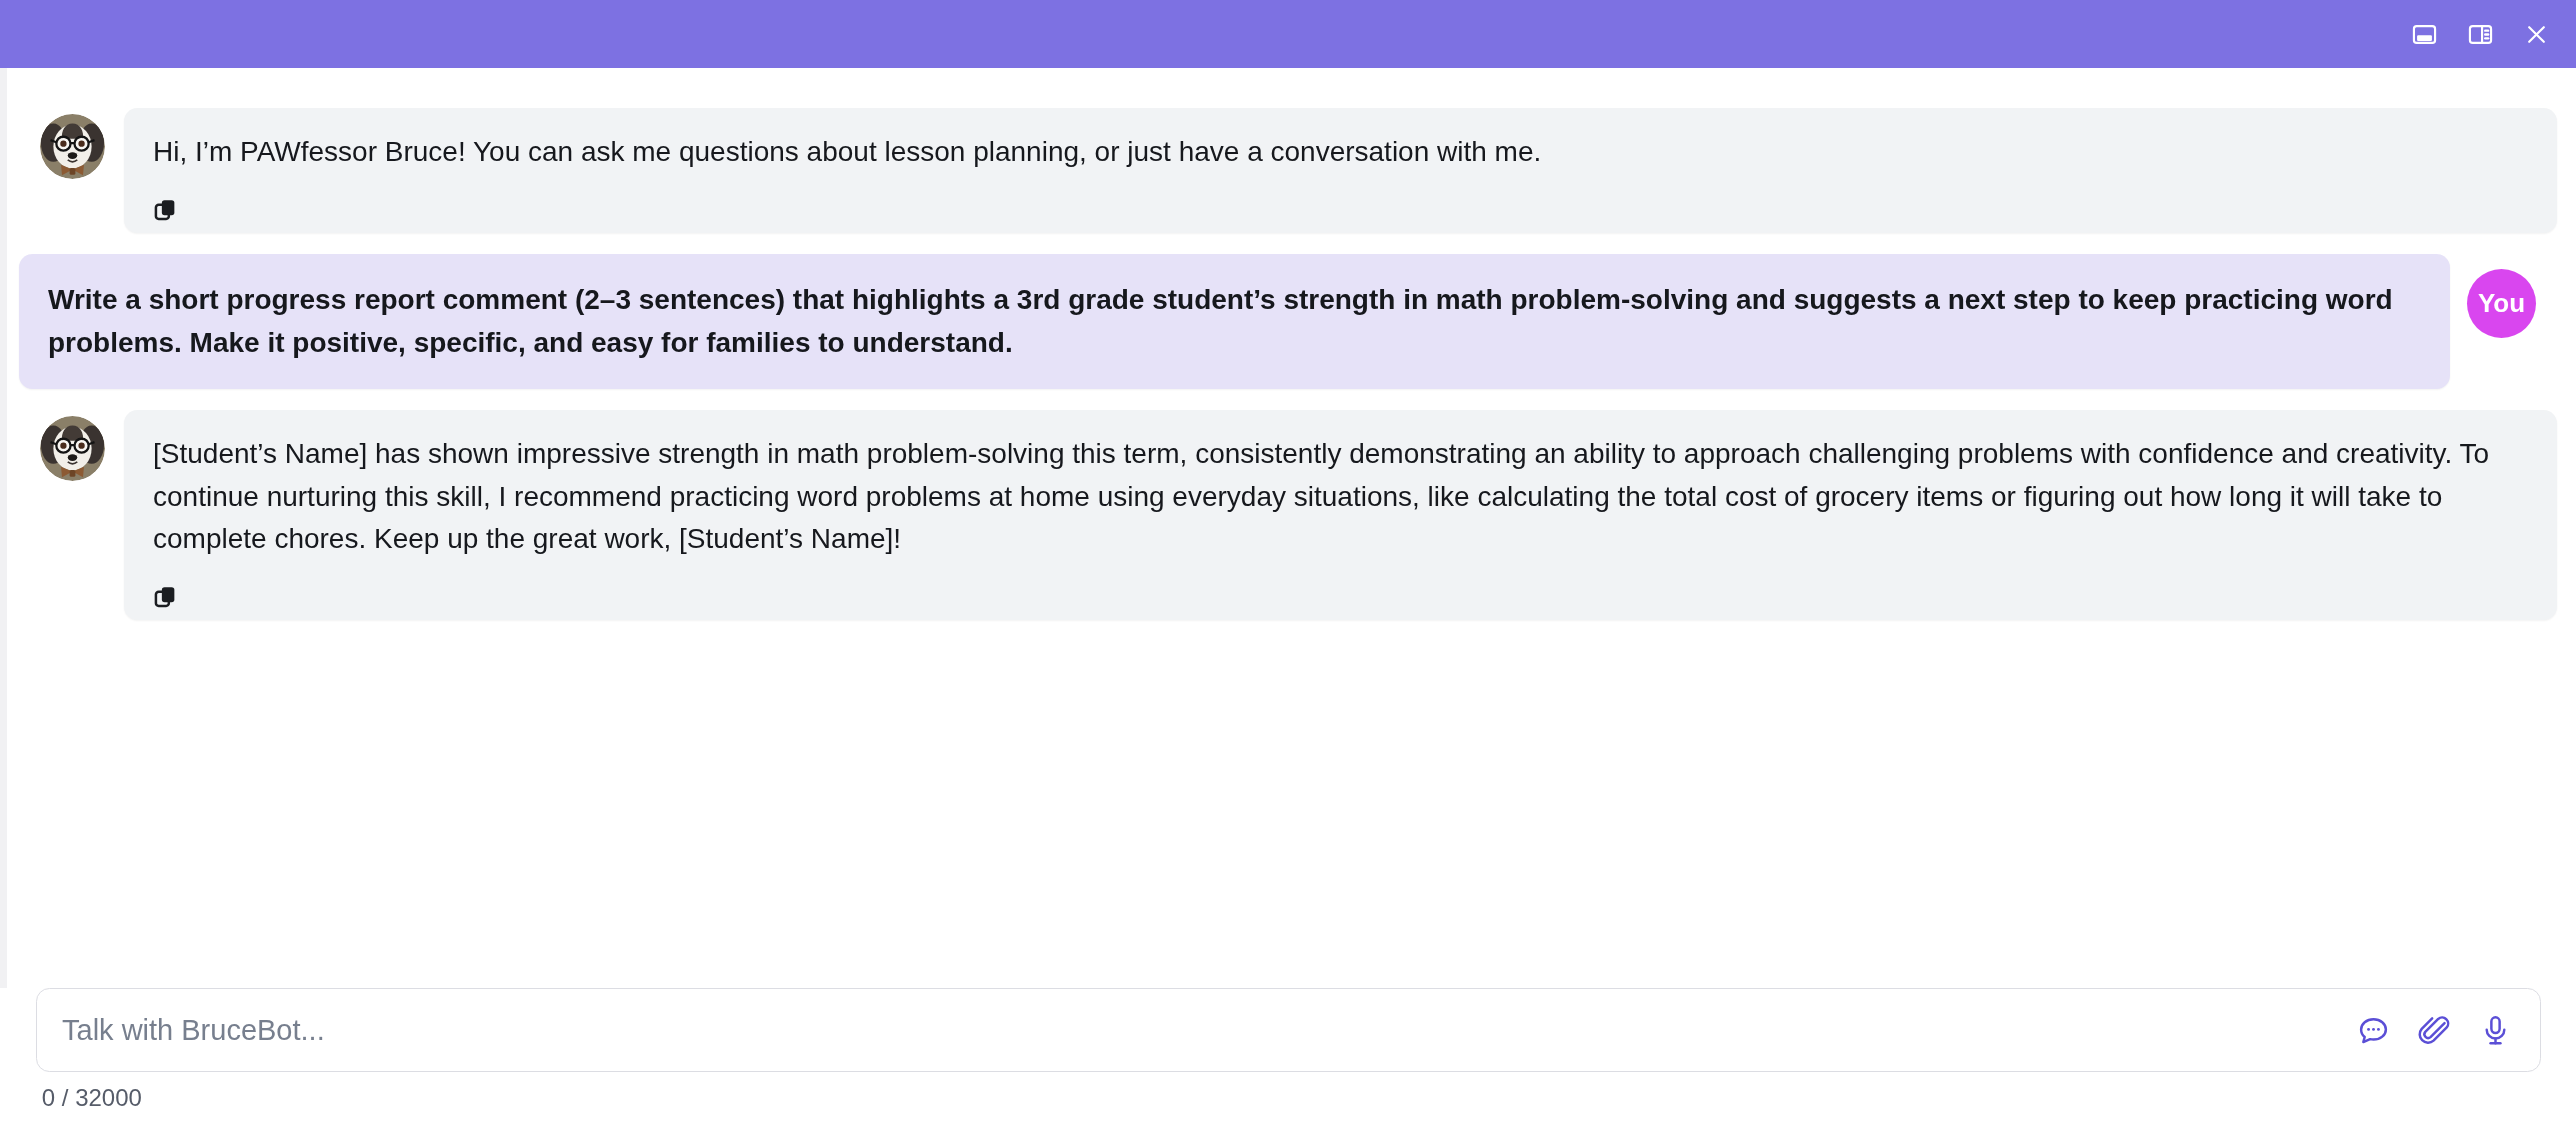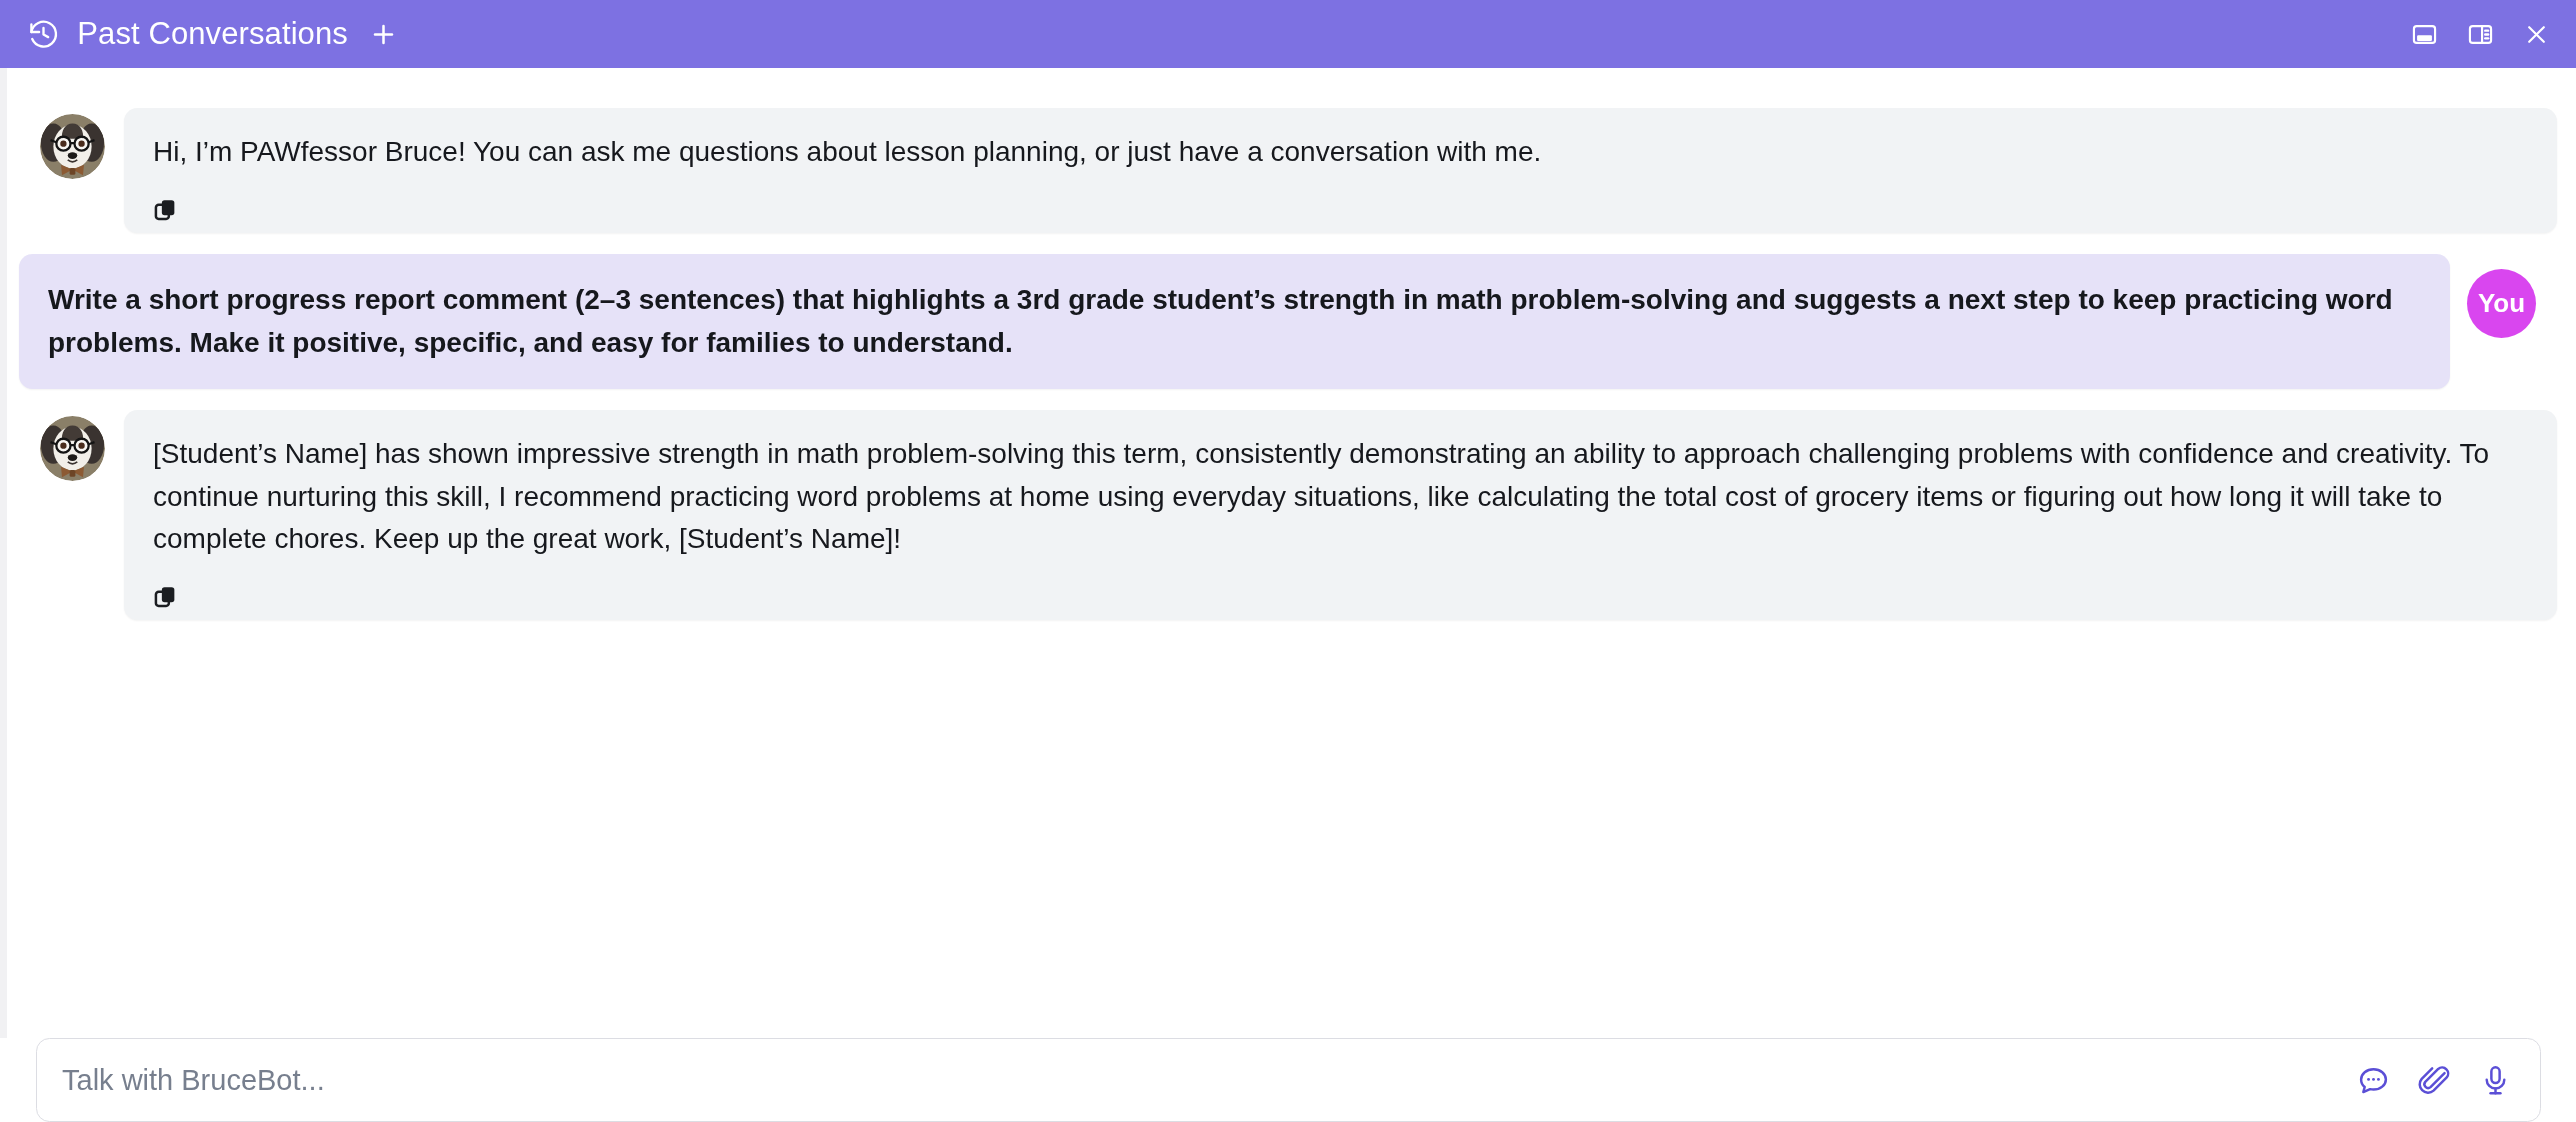--- a/index.html
+++ b/index.html
@@ -189,36 +189,20 @@
     padding: 11.5px 0 0 5.8px;
     height: 50px;
   }
 </style>
 </head>
 <body>
 
 <div id="app">
 
   <div class="titlebar">
-    <div class="titlebar-left">
-      <span class="history-icon">
-        <svg viewBox="0 0 24 24" width="33" height="33" fill="none" stroke="#ffffff" stroke-width="1.7" stroke-linecap="round" stroke-linejoin="round">
-          <path d="M3.2 10.2a9 9 0 1 1 .6 5.1"></path>
-          <polyline points="3.2,4.6 3.2,10.2 8.8,10.2"></polyline>
-          <polyline points="12,7.2 12,12 15.4,13.9"></polyline>
-        </svg>
-      </span>
-      <span class="titlebar-title">Past Conversations</span>
-      <span class="plus-btn">
-        <svg viewBox="0 0 24 24" width="29" height="29" fill="none" stroke="#ffffff" stroke-width="2.1" stroke-linecap="round">
-          <line x1="12" y1="5" x2="12" y2="19"></line>
-          <line x1="5" y1="12" x2="19" y2="12"></line>
-        </svg>
-      </span>
-    </div>
 
     <div class="titlebar-spacer"></div>
 
     <div class="titlebar-right">
       <span class="win-btn">
         <svg viewBox="0 0 24 24" width="27" height="27" fill="none" stroke="#ffffff" stroke-width="1.9">
           <rect x="2.6" y="4.6" width="18.8" height="14.8" rx="2.4"></rect>
           <rect x="5.4" y="12.6" width="13.2" height="5.2" rx="1" fill="#ffffff" stroke="none"></rect>
         </svg>
       </span>
@@ -363,16 +347,17 @@
         <span class="action-icon">
           <svg viewBox="0 0 24 24" width="33" height="33" fill="none" stroke="#5b4fd6" stroke-width="1.8" stroke-linecap="round" stroke-linejoin="round">
             <rect x="9" y="2.4" width="6" height="11.4" rx="3"></rect>
             <path d="M5.6 11.4a6.4 6.4 0 0 0 12.8 0"></path>
             <line x1="12" y1="17.8" x2="12" y2="21.2"></line>
             <line x1="8.4" y1="21.2" x2="15.6" y2="21.2"></line>
           </svg>
         </span>
       </div>
     </div>
+    <div class="char-counter">0 / 32000</div>
   </div>
 
 </div>
 
 
 </body></html>

